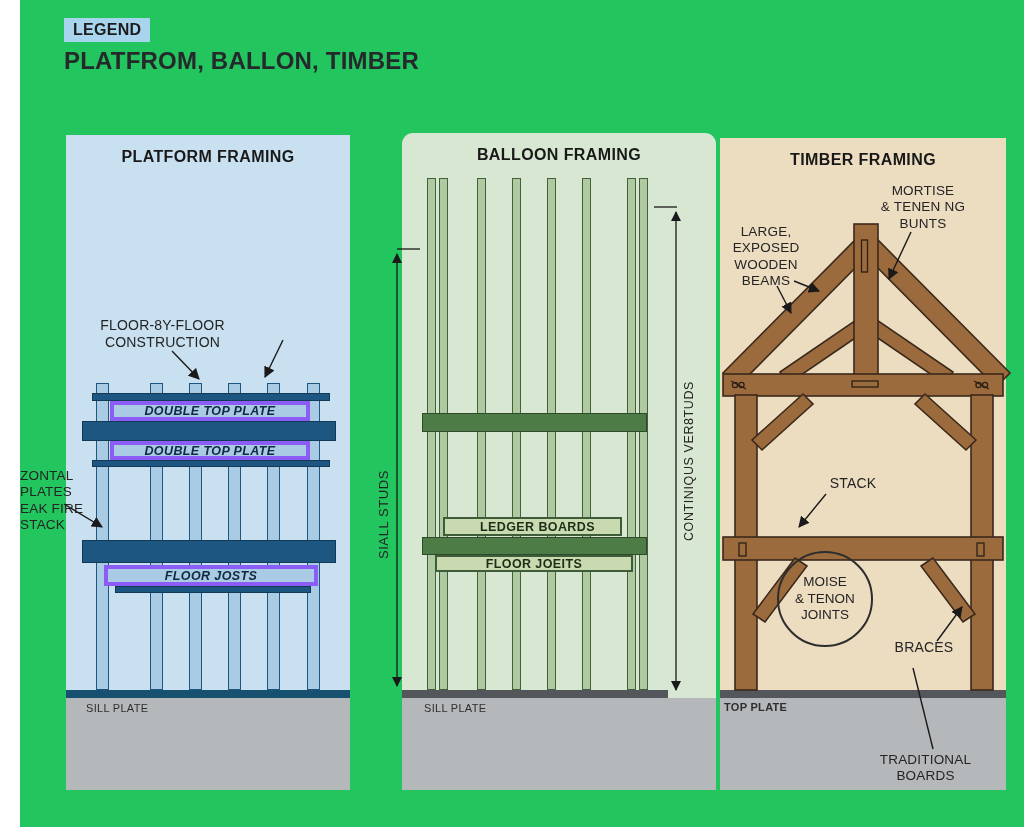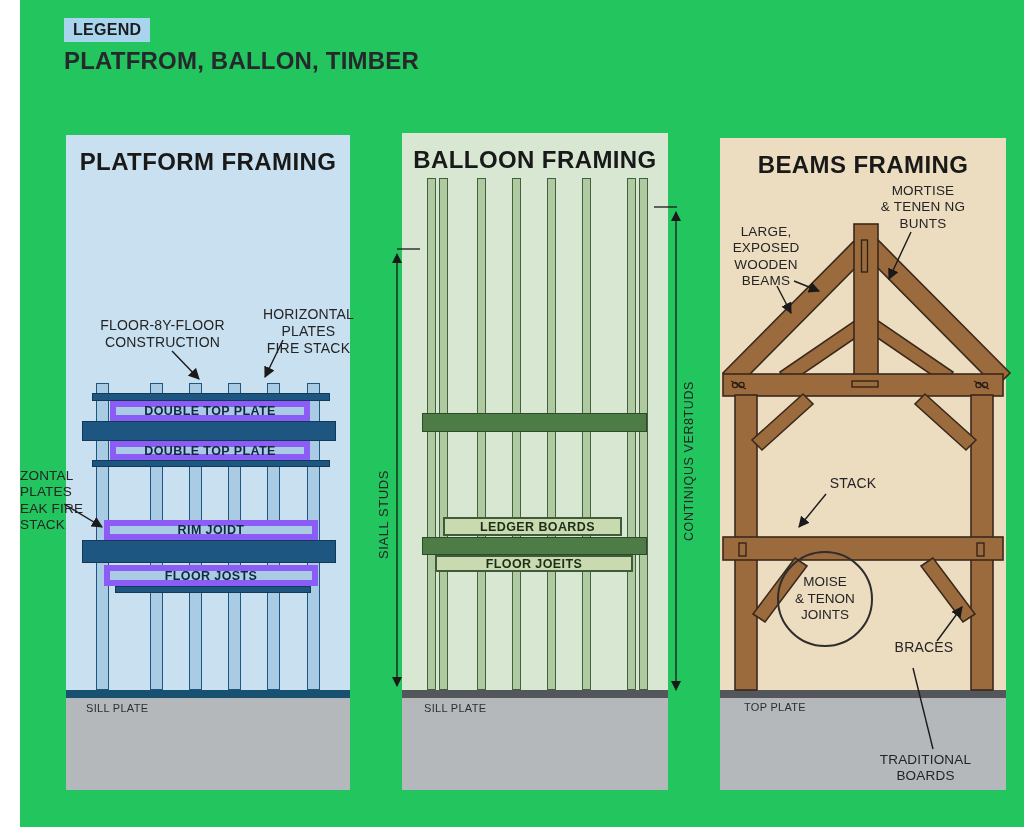--- a/index.html
+++ b/index.html
@@ -6,33 +6,33 @@
   #stage{position:relative;width:1024px;height:827px;background:#22c55e;overflow:hidden;
          font-family:"Liberation Sans", sans-serif;color:#232323;margin-left:20px;}
   
   #legend{position:absolute;left:44px;top:18px;background:#a9d4ee;color:#1c1c1c;
           font-size:16px;font-weight:600;padding:3px 9px;letter-spacing:0.3px;}
   #main-title{position:absolute;left:44px;top:46px;font-size:24px;line-height:29px;
           font-weight:600;color:#26292c;letter-spacing:0.2px;}
   
   .panel{position:absolute;}
   #panel-platform{left:46px;top:135px;width:284px;height:655px;background:#c9e0f0;}
-  #panel-balloon {left:382px;top:133px;width:266px;height:657px;background:#d8e7d2;}
+  #panel-balloon {left:382px;top:133px;width:314px;height:657px;background:#d8e7d2;border-radius:11px;}
   #panel-timber  {left:700px;top:138px;width:286px;height:652px;background:#ecdcc0;}
   .panel-title{position:absolute;left:0;top:13px;width:100%;text-align:center;
-          font-size:24px;font-weight:600;letter-spacing:0.4px;color:#191919;}
+          font-size:16px;font-weight:600;letter-spacing:0.4px;color:#191919;}
   .ground{position:absolute;left:0;width:100%;background:#b5b8ba;}
   .ground-label{position:absolute;font-size:11px;color:#2e2e2e;letter-spacing:0.3px;}
   
   .stud{position:absolute;box-sizing:border-box;}
   .stud-p{background:#a9cbe3;border:1.5px solid #1d5680;width:13px;}
   .stud-b{background:#afc9a0;border:1.5px solid #42603c;width:9px;}
   .band{position:absolute;box-sizing:border-box;display:flex;align-items:center;
         justify-content:center;font-size:12.5px;font-weight:600;letter-spacing:0.4px;}
-  .band-p{background:#a9cbe3;border:6px solid #8b5cf6;color:#10293f;}
+  .band-p{background:#a9cbe3;border:4px solid #8b5cf6;color:#10293f;font-style:italic;}
   .bar-navy{position:absolute;background:#1d5680;border:1px solid #123a57;box-sizing:border-box;}
   .band-g{background:#c9dab1;border:2px solid #3e5c3a;color:#1c2e16;}
   .bar-green{position:absolute;background:#4e7c47;border:1px solid #2e4a2a;box-sizing:border-box;}
   .sill-navy{position:absolute;background:#17516f;}
   .sill-gray{position:absolute;background:#53575b;}
   
   .callout{position:absolute;z-index:6;font-size:13.5px;line-height:1.22;text-align:center;
         white-space:pre-line;color:#242424;letter-spacing:0.2px;}
   .callout.left-align{text-align:left;}
   .vtext{position:absolute;z-index:6;transform:rotate(-90deg);transform-origin:center;
@@ -63,21 +63,20 @@
     <div class="stud stud-p" style="left:162px;top:248px;height:307px;"></div>
     <div class="stud stud-p" style="left:201px;top:248px;height:307px;"></div>
     <div class="stud stud-p" style="left:241px;top:248px;height:307px;"></div>
 
     <div class="bar-navy" style="left:26px;top:258px;width:238px;height:8px;"></div>
     <div class="band band-p" style="left:44px;top:266px;width:200px;height:20px;">DOUBLE TOP PLATE</div>
     <div class="bar-navy" style="left:16px;top:286px;width:254px;height:20px;"></div>
     <div class="band band-p" style="left:44px;top:306px;width:200px;height:19px;">DOUBLE TOP PLATE</div>
     <div class="bar-navy" style="left:26px;top:325px;width:238px;height:7px;"></div>
 
-    <div class="band band-p" style="left:38px;top:385px;width:214px;height:20px;">RIM JOIDT</div>
     <div class="bar-navy" style="left:16px;top:405px;width:254px;height:23px;"></div>
     <div class="band band-p" style="left:38px;top:430px;width:214px;height:21px;">FLOOR JOSTS</div>
     <div class="bar-navy" style="left:49px;top:451px;width:196px;height:7px;"></div>
 
     <div class="sill-navy" style="left:0;top:555px;width:284px;height:8px;"></div>
     <div class="ground" style="top:563px;height:92px;"></div>
     <div class="ground-label" style="left:20px;top:567px;">SILL PLATE</div>
   </div>
 
   <div id="panel-balloon" class="panel">
@@ -96,24 +95,24 @@
     <div class="band band-g" style="left:41px;top:384px;width:179px;height:19px;padding-left:10px;">LEDGER BOARDS</div>
     <div class="bar-green" style="left:20px;top:404px;width:225px;height:18px;"></div>
     <div class="band band-g" style="left:33px;top:422px;width:198px;height:17px;">FLOOR JOEITS</div>
 
     <div class="sill-gray" style="left:0;top:557px;width:266px;height:8px;"></div>
     <div class="ground" style="top:565px;height:92px;"></div>
     <div class="ground-label" style="left:22px;top:569px;">SILL PLATE</div>
   </div>
 
   <div id="panel-timber" class="panel">
-    <div class="panel-title">BEAMS FRAMING</div>
+    <div class="panel-title">TIMBER FRAMING</div>
     <div class="sill-gray" style="left:0;top:552px;width:286px;height:8px;"></div>
     <div class="ground" style="top:560px;height:92px;"></div>
-    <div class="ground-label" style="left:24px;top:563px;">TOP PLATE</div>
+    <div class="ground-label" style="left:4px;top:563px;font-weight:bold;">TOP PLATE</div>
   </div>
 
   <svg id="overlay" width="1024" height="827" viewBox="0 0 1024 827">
     <defs>
       <marker id="ah" viewBox="0 0 10 10" refX="9" refY="5" markerWidth="8" markerHeight="8" orient="auto">
         <path d="M0,0 L10,5 L0,10 z" fill="#1a1a1a"></path>
       </marker>
     </defs>
 
     <g stroke="#3a291c" stroke-width="1.6" fill="#9c6b3d">
@@ -162,22 +161,20 @@
       <line x1="377" y1="470" x2="377" y2="254" marker-end="url(#ah)"></line>
       <line x1="377" y1="470" x2="377" y2="686" marker-end="url(#ah)"></line>
       <line x1="634" y1="207" x2="657" y2="207"></line>
       <line x1="656" y1="450" x2="656" y2="212" marker-end="url(#ah)"></line>
       <line x1="656" y1="450" x2="656" y2="690" marker-end="url(#ah)"></line>
     </g>
   </svg>
 
   <div class="callout" style="left:80px;top:317px;width:125px;font-size:14px;">FLOOR-8Y-FLOOR
 CONSTRUCTION</div>
-  <div class="callout" style="left:216px;top:306px;width:145px;font-size:14px;">HORIZONTAL PLATES
-FIRE STACK</div>
   <div class="callout left-align" style="left:0;top:468px;width:100px;">ZONTAL PLATES
 EAK FIRE STACK</div>
 
   <div class="vtext" style="left:303px;top:507px;width:120px;">SIALL STUDS</div>
   <div class="vtext" style="left:584px;top:454px;width:170px;font-size:12.5px;">CONTINIQUS VER8TUDS</div>
 
   <div class="callout" style="left:843px;top:183px;width:120px;">MORTISE
 &amp; TENEN NG
 BUNTS</div>
   <div class="callout" style="left:712px;top:224px;width:68px;">LARGE,

